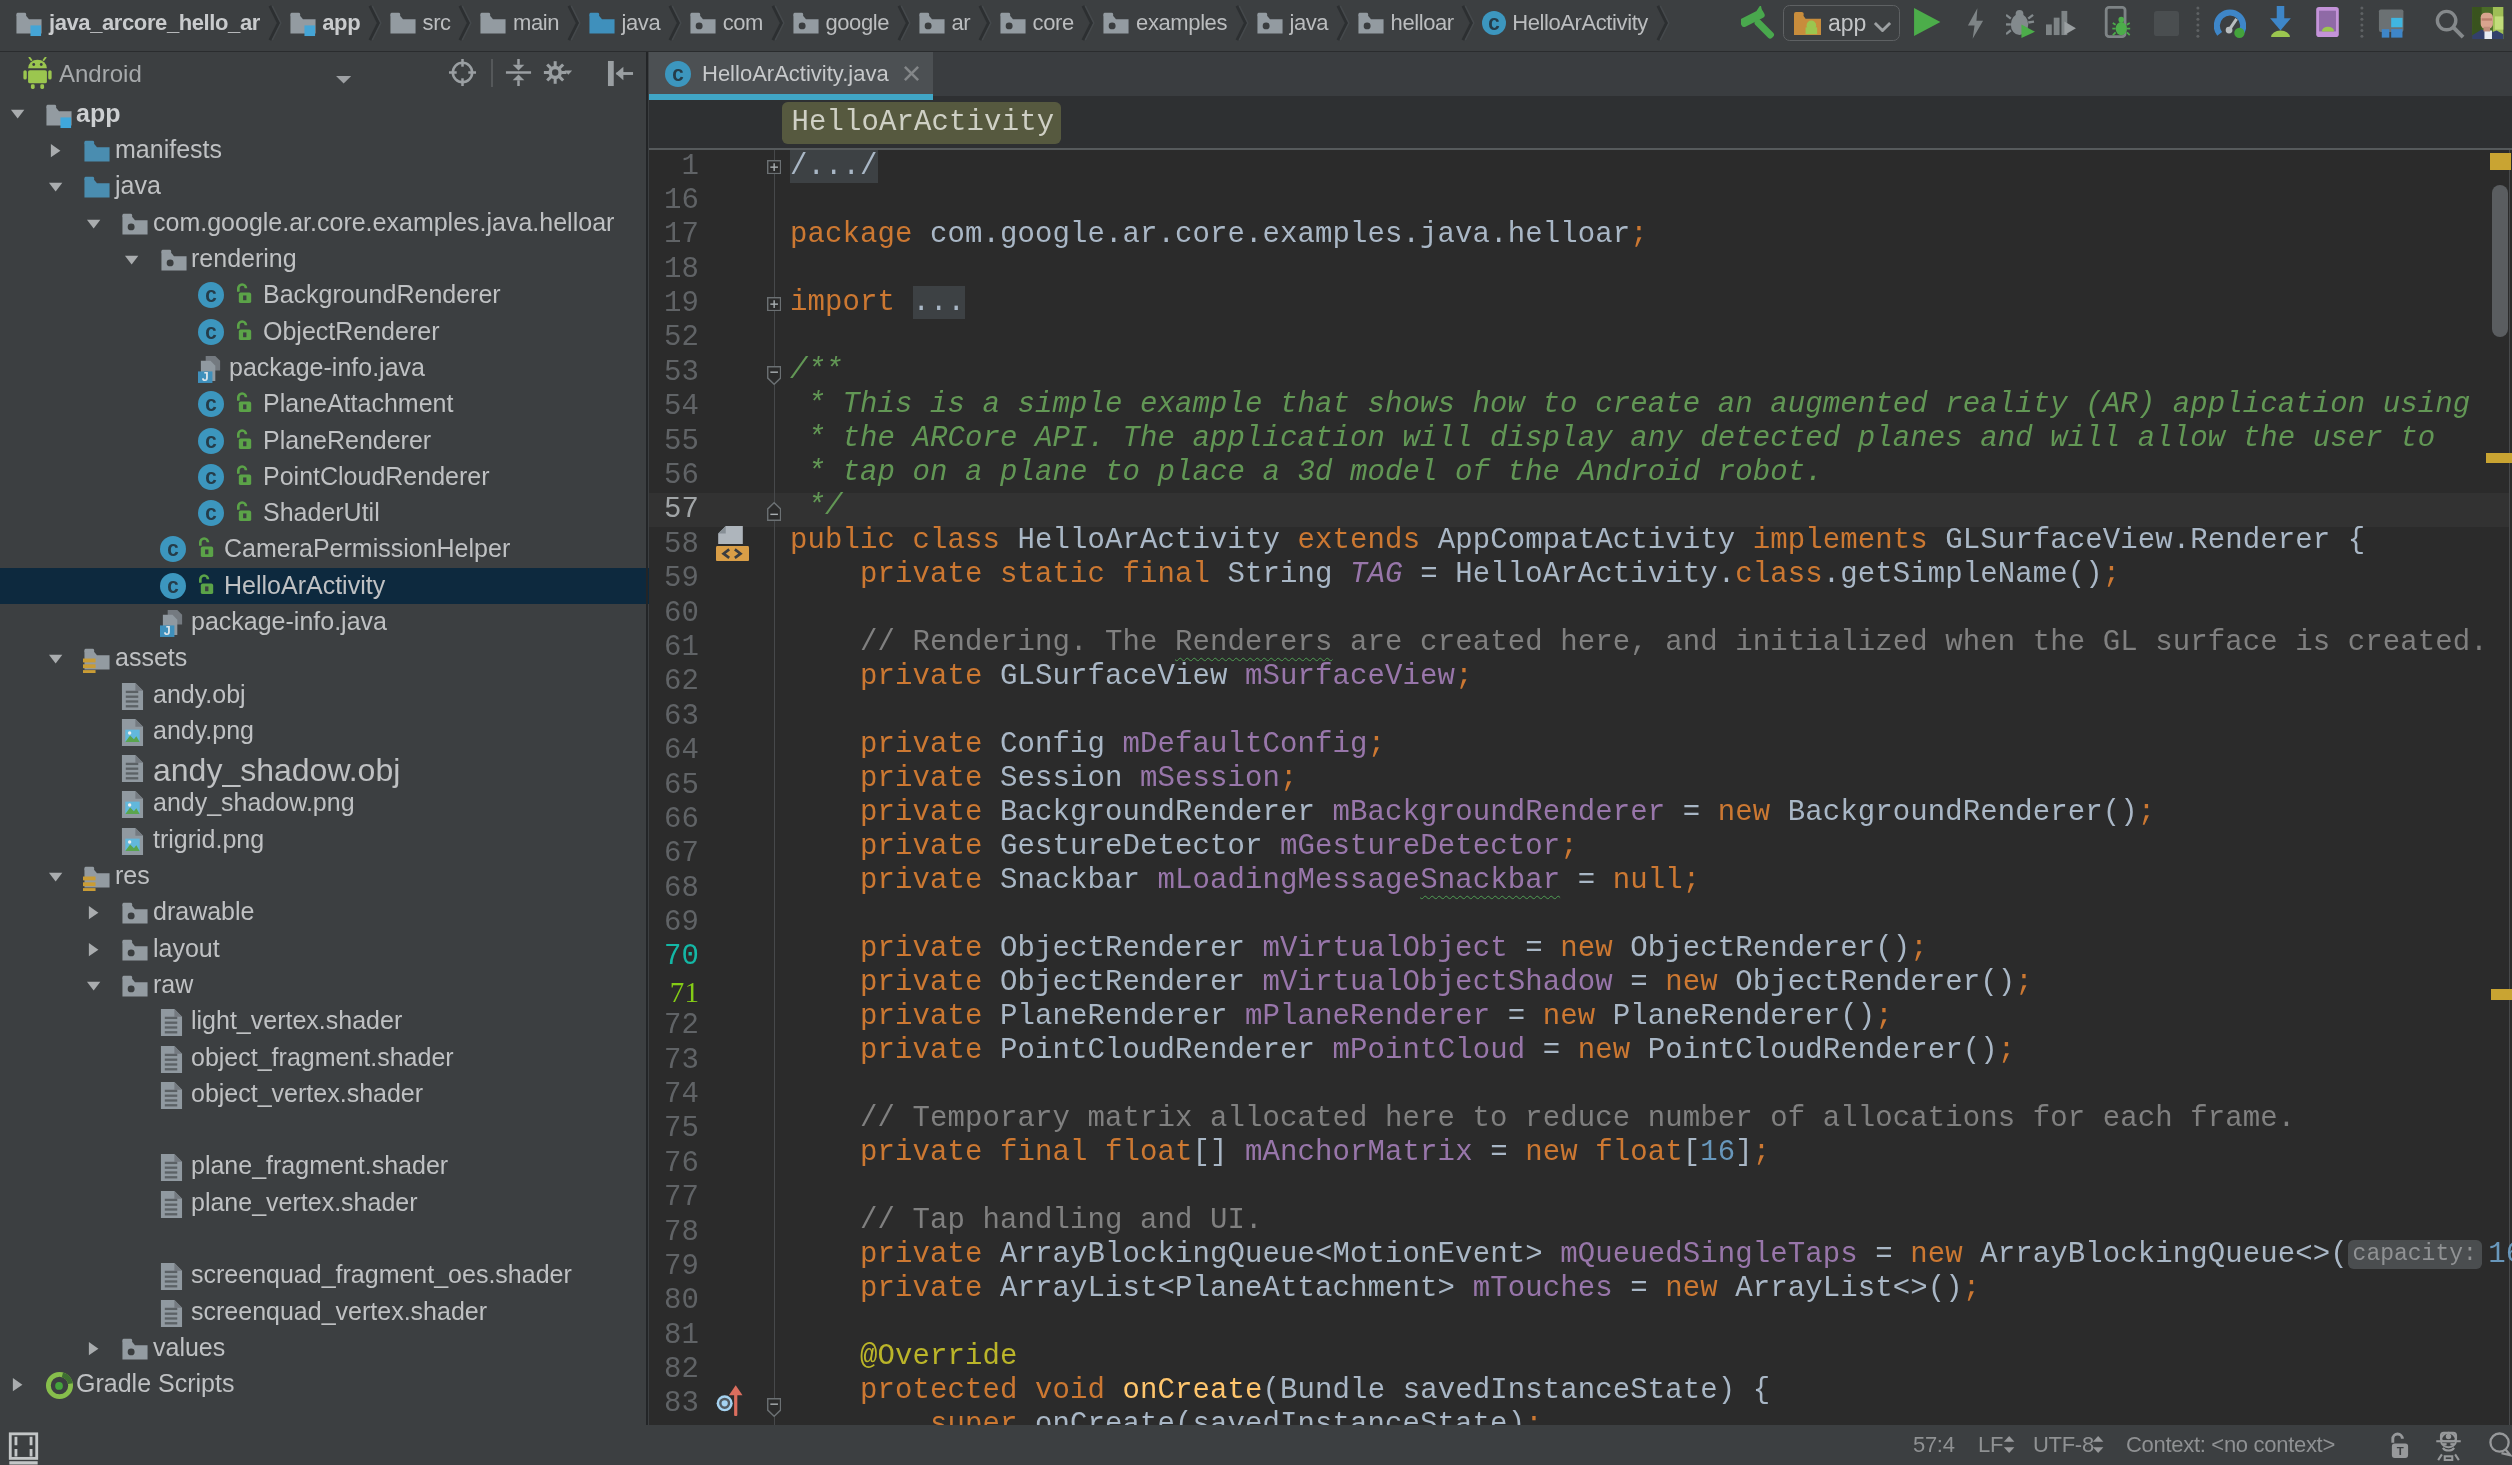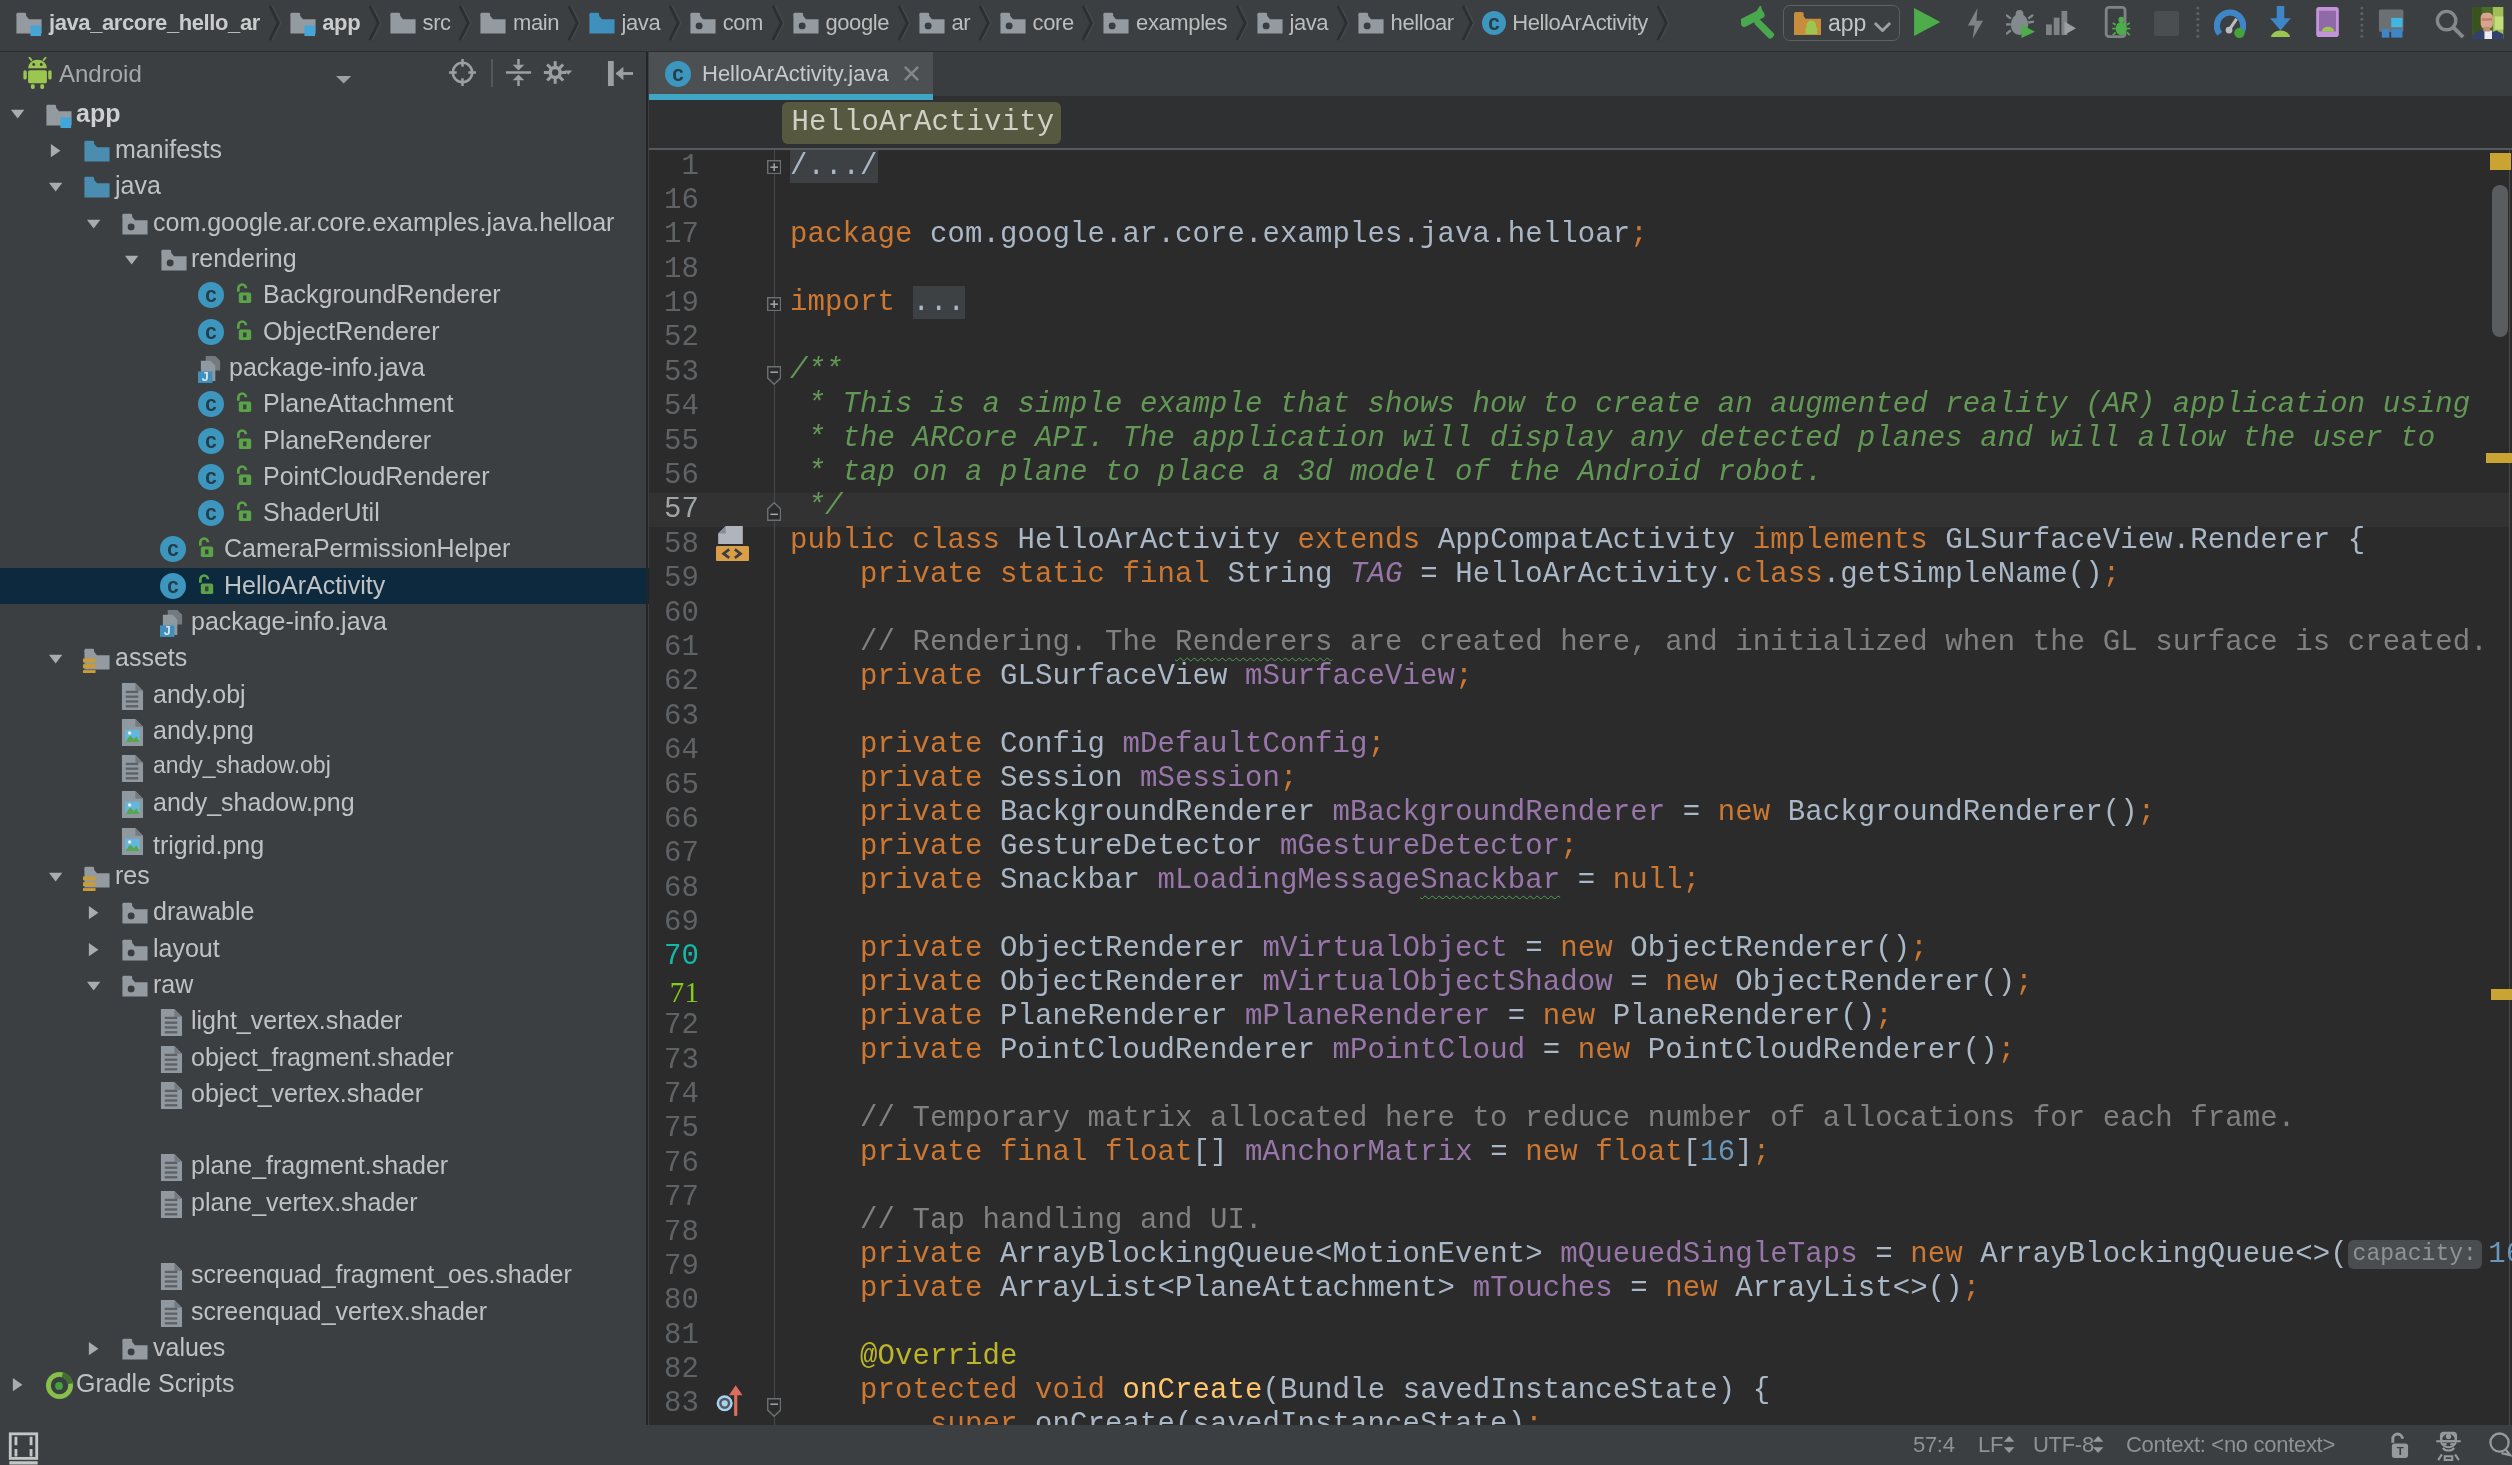--- a/index.html
+++ b/index.html
@@ -676,21 +676,21 @@
       <div class="abs" style="left:121px; top:4.8px; display:flex; align-items:center;">
         <svg width="23" height="29" viewBox="0 0 24 30">
           <path d="M1 1 h14 l8 8 v20 h-22 z" fill="#9099A0"></path>
           <path d="M15 1 l8 8 h-8 z" fill="#747A80"></path>
           <rect x="5" y="9" width="13" height="2.4" fill="#5B6165"></rect>
           <rect x="5" y="14" width="13" height="2.4" fill="#5B6165"></rect>
           <rect x="5" y="19" width="13" height="2.4" fill="#5B6165"></rect>
           <rect x="5" y="24" width="13" height="2.4" fill="#5B6165"></rect>
         </svg>
       </div>
-      <div class="abs" style="left:153px; top:2.9px; font-size:23px; color:#BFC1C3;  white-space:nowrap;">andy_shadow.obj</div>
+      <div class="abs" style="left:153px; top:2.9px; font-size:32px; color:#BFC1C3;  white-space:nowrap;">andy_shadow.obj</div>
     </div>
     <div class="trow" style="top:693px;">
       <div class="abs" style="left:121px; top:4.8px; display:flex; align-items:center;">
         <svg width="23" height="29" viewBox="0 0 24 30">
           <path d="M1 1 h14 l8 8 v20 h-22 z" fill="#9099A0"></path>
           <path d="M15 1 l8 8 h-8 z" fill="#747A80"></path>
           <rect x="4.5" y="12" width="15" height="13" fill="#62B8DC"></rect>
           <path d="M4.5 25 l5 -7 4 4 2.5 -3 3.5 6 z" fill="#5AA54E"></path>
           <circle cx="9" cy="15.5" r="1.8" fill="#EDEDED"></circle>
         </svg>
@@ -700,21 +700,21 @@
     <div class="trow" style="top:730px;">
       <div class="abs" style="left:121px; top:4.8px; display:flex; align-items:center;">
         <svg width="23" height="29" viewBox="0 0 24 30">
           <path d="M1 1 h14 l8 8 v20 h-22 z" fill="#9099A0"></path>
           <path d="M15 1 l8 8 h-8 z" fill="#747A80"></path>
           <rect x="4.5" y="12" width="15" height="13" fill="#62B8DC"></rect>
           <path d="M4.5 25 l5 -7 4 4 2.5 -3 3.5 6 z" fill="#5AA54E"></path>
           <circle cx="9" cy="15.5" r="1.8" fill="#EDEDED"></circle>
         </svg>
       </div>
-      <div class="abs" style="left:153px; top:9px; font-size:25px; color:#BFC1C3;  white-space:nowrap;">trigrid.png</div>
+      <div class="abs" style="left:153px; top:3px; font-size:25px; color:#BFC1C3;  white-space:nowrap;">trigrid.png</div>
     </div>
     <div class="trow" style="top:766px;">
       <div class="abs" style="left:48px; top:10.5px;"><svg width="15.3" height="15.3" viewBox="0 0 16 16">
           <path d="M1 4 L15 4 L8.0 13 z" fill="#A9ACAE"></path>
         </svg></div>
       <div class="abs" style="left:83px; top:4.8px; display:flex; align-items:center;">
         <svg width="28" height="28" viewBox="0 0 29 29">
           <path d="M1.5 6.5 h9.5 l3.5 4 h13 v15 h-26 z" fill="#939BA1"></path>
           <rect x="1.5" y="4" width="10" height="4" rx="1.5" fill="#939BA1"></rect>
           <rect x="0" y="14" width="13" height="4" fill="#C99C35"></rect>

